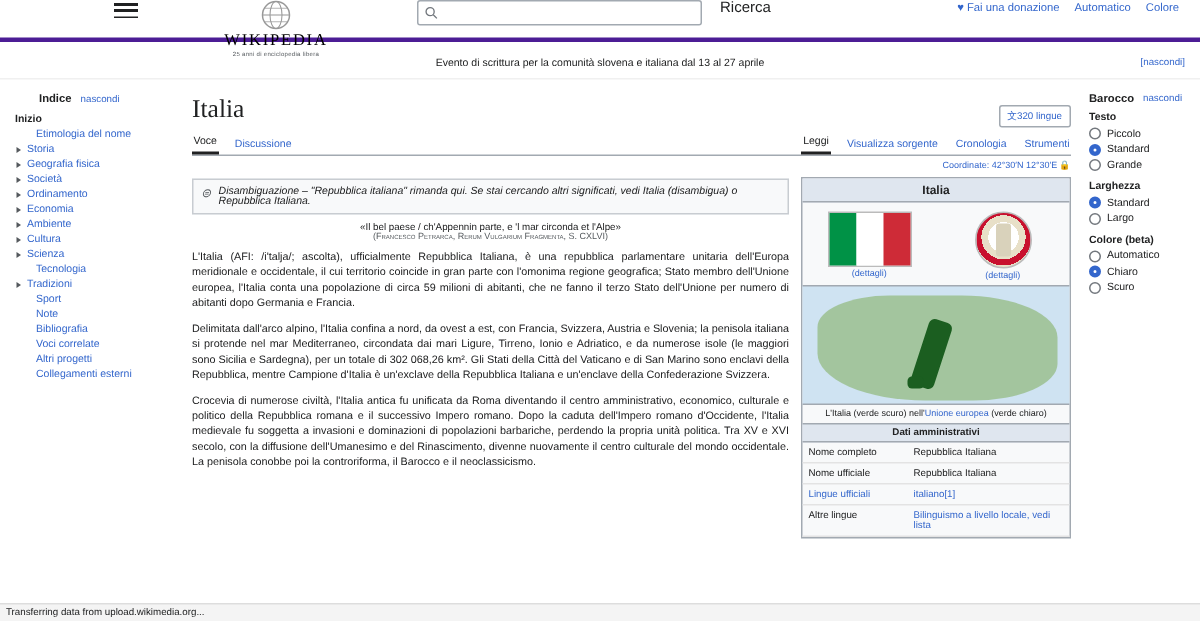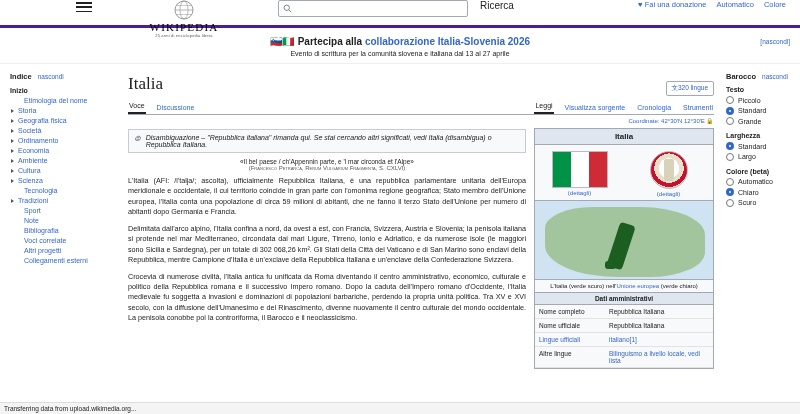--- a/index.html
+++ b/index.html
@@ -32,21 +32,21 @@
 
   
   .banner { text-align:center; padding:8px 0 6px; position:relative; border-bottom:1px solid #f0f0f0;}
   .banner .b1 { font-size:10px; font-weight:bold; }
   .banner .b2 { font-size:7px; color:#202122; margin-top:3px; }
   .banner .bclose { position:absolute; right:10px; top:10px; font-size:6.5px; color:#3366cc; }
 
   
   .layout { display:flex; height:calc(414px - 28px - 44px); }
   .sidebar { width:118px; flex:none; padding:8px 6px 0 10px; font-size:7px; }
-  .side-head { display:flex; align-items:center; gap:6px; font-weight:bold; font-size:7.5px; margin-bottom:4px;}
+  .side-head { display:flex; align-items:flex-end; gap:6px; font-weight:bold; font-size:7.5px; margin-bottom:4px;margin-left:16px;}
   .side-hide { font-weight:normal; color:#3366cc; font-size:6.5px;}
   .side-list { list-style:none; margin:0; padding:0; }
   .side-list li { padding:1.5px 0 1.5px 8px; position:relative; }
   .side-list li.top { padding-left:0; font-weight:bold; color:#202122;}
   .side-list li .bullet { position:absolute; left:1px; top:3.5px; width:0; height:0;
      border-left:3px solid #54595d; border-top:2.5px solid transparent; border-bottom:2.5px solid transparent;}
   .side-list li.sub { padding-left:14px; }
 
   .content { flex:1; padding:6px 8px 0 10px; min-width:0; }
   .rightrail { width:78px; flex:none; padding:8px 8px 0 4px; font-size:7px; }
@@ -143,24 +143,20 @@
   <div class="searchbtn">Ricerca</div>
 
   <div class="topright">
     <span class="heart">♥&nbsp;<span>Fai una donazione</span></span>
     <span class="link">Automatico</span>
     <span class="link">Colore</span>
   </div>
 </div>
 
 <div class="banner">
-  <div class="b1">
-    <span>🇸🇮🇮🇹</span>
-    <span>Partecipa alla </span><span class="link">collaborazione Italia-Slovenia 2026</span>
-  </div>
   <div class="b2">Evento di scrittura per la comunità slovena e italiana dal 13 al 27 aprile</div>
   <div class="bclose">[nascondi]</div>
 </div>
 
 <div class="layout">
 
   <div class="sidebar">
     <div class="side-head">
       <span>Indice</span>
       <span class="side-hide">nascondi</span>

